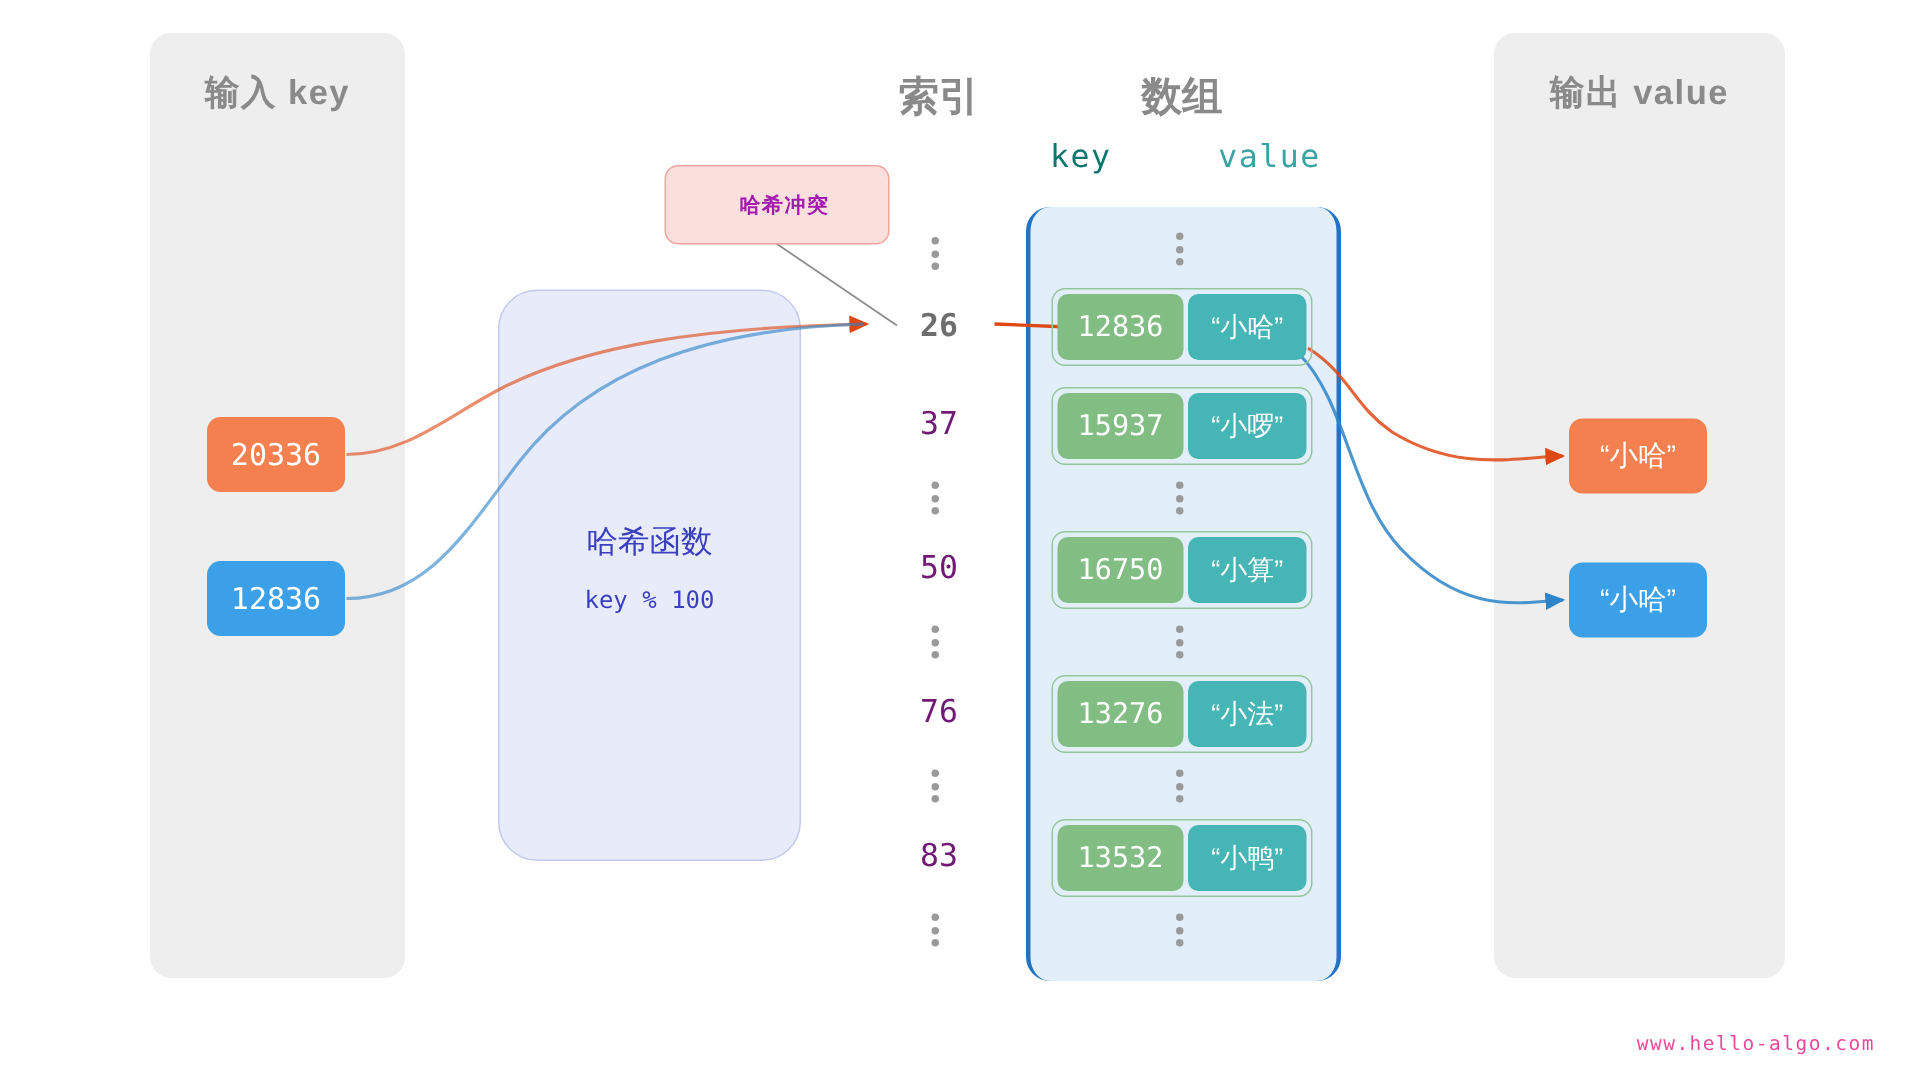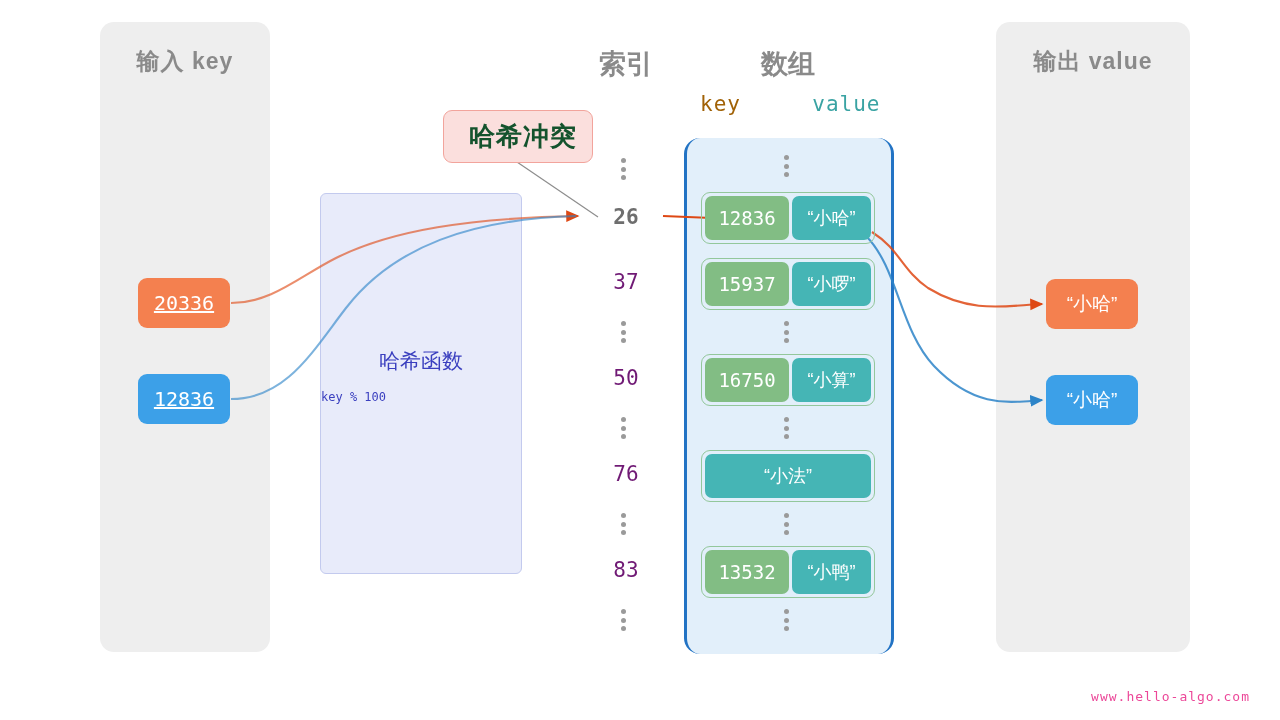--- a/index.html
+++ b/index.html
@@ -51,86 +51,85 @@
     position: absolute;
     left: 700px;
     top: 92px;
     width: 176px;
     text-align: center;
     font-family: "DejaVu Sans Mono", "Liberation Mono", monospace;
     font-size: 21px;
     letter-spacing: 1px;
     white-space: nowrap;
   }
-  #kv-title .k { color: #a16207; }
+  #kv-title .k { color: #0f766e; }
   #kv-title .v { color: #3aa3a3; margin-left: 44px; }
 
   
   #hash-box {
     position: absolute;
-    left: 320px;
+    left: 332px;
     top: 193px;
     width: 200px;
     height: 379px;
     background: rgba(226,230,248,0.78);
     border: 1.5px solid #c3caee;
-    border-radius: 6px;
+    border-radius: 26px;
   }
   #hash-box .hf-name {
     position: absolute;
     top: 153px; left: 0; width: 100%;
     text-align: center;
     font-size: 21px;
     color: #3a3fbf;
     white-space: nowrap;
   }
   #hash-box .hf-expr {
     position: absolute;
     top: 196px; left: 0; width: 100%;
-    text-align: left;
-    font-family: "DejaVu Sans Mono", "Liberation Mono", monospace;
-    font-size: 12px;
+    text-align: center;
+    font-family: "DejaVu Sans Mono", "Liberation Mono", monospace;
+    font-size: 16px;
     color: #3a3fbf;
     white-space: nowrap;
   }
 
   
   #collision-box {
     position: absolute;
     left: 443px; top: 110px;
     width: 148px; height: 51px;
     background: #fbdfdd;
     border: 1.5px solid #f2a49c;
     border-radius: 9px;
     display: flex;
     align-items: center;
     justify-content: center;
   }
   #collision-box span {
-    font-size: 26px;
+    font-size: 14px;
     font-weight: bold;
-    color: #14532d;
+    color: #a21caf;
     letter-spacing: 1px;
     white-space: nowrap;
     padding-left: 10px;
   }
 
   
   .chip {
     position: absolute;
     width: 92px; height: 50px;
     border-radius: 9px;
     display: flex;
     align-items: center;
     justify-content: center;
     font-family: "DejaVu Sans Mono", "Liberation Mono", monospace;
     font-size: 20px;
     color: #ffffff;
     white-space: nowrap;
-    text-decoration: underline;
   }
   .chip.orange { background: #f4804f; }
   .chip.blue   { background: #3ca0e8; }
   #key-a { left: 138px; top: 278px; }
   #key-b { left: 138px; top: 374px; }
 
   
   .out-chip {
     position: absolute;
     width: 92px; height: 50px;
@@ -365,20 +364,21 @@
   </div>
   <div class="entry" style="top:258px">
     <div class="cell key">15937</div>
     <div class="cell val">“小啰”</div>
   </div>
   <div class="entry" style="top:354px">
     <div class="cell key">16750</div>
     <div class="cell val">“小算”</div>
   </div>
   <div class="entry" style="top:450px">
+    <div class="cell key">13276</div>
     <div class="cell val">“小法”</div>
   </div>
   <div class="entry" style="top:546px">
     <div class="cell key">13532</div>
     <div class="cell val">“小鸭”</div>
   </div>
 
   <div id="watermark">www.hello-algo.com</div>
 
 </div>

